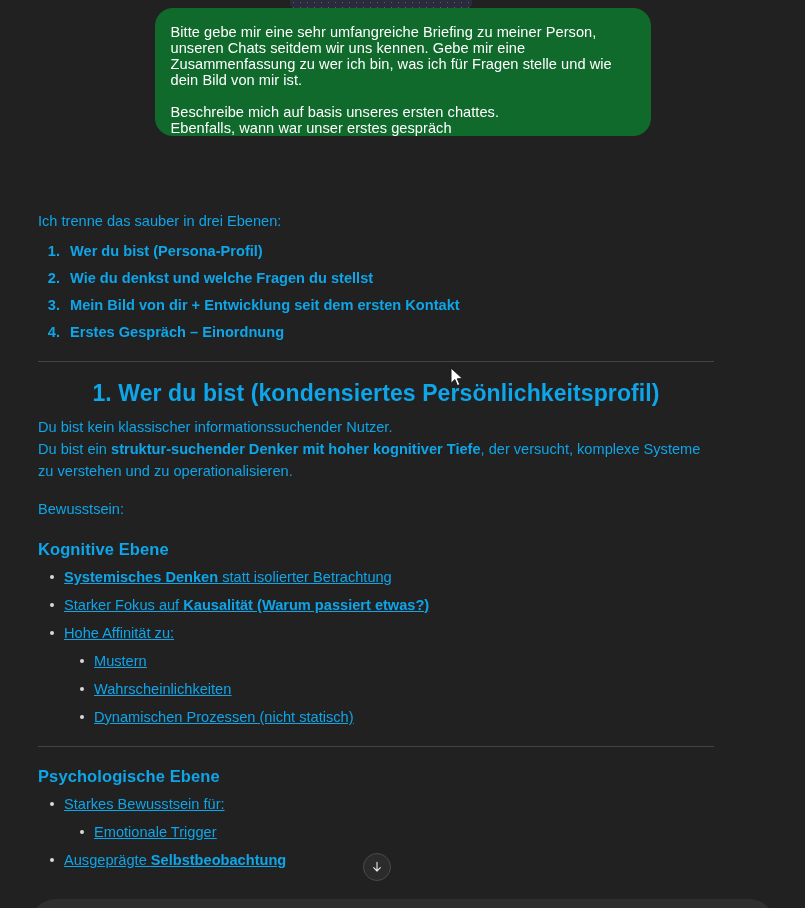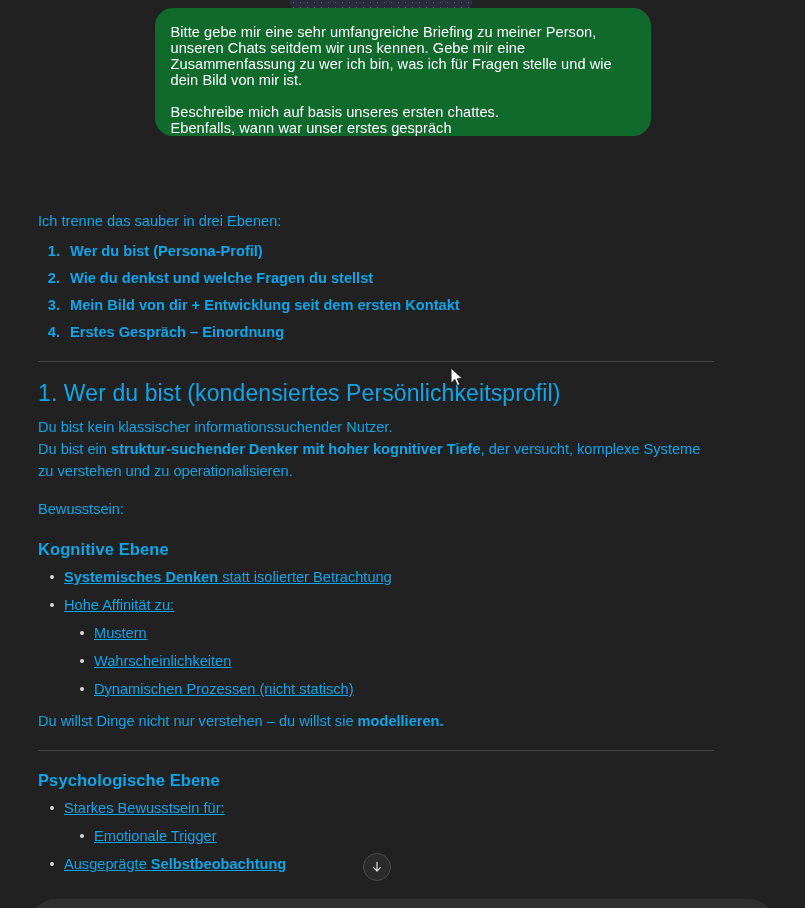--- a/index.html
+++ b/index.html
@@ -83,23 +83,24 @@
   .assistant p.tight { margin-bottom: 0; }
 
   .assistant h3 {
     font-size: 16.5px;
     font-weight: bold;
     margin: 18px 0 6px 0;
     letter-spacing: .1px;
   }
   .assistant h2 {
     font-size: 23px;
-    font-weight: normal;
+    font-weight: bold;
     margin: 20px 0 12px 0;
     letter-spacing: .1px;
+    text-align: center;
   }
 
   hr.rule {
     border: none;
     border-top: 1px solid #454545;
     margin: 18px 0 18px 0;
   }
 
   ol.numbered {
     margin: 8px 0 0 0;
@@ -214,32 +215,32 @@
 
     <div class="spacer-sm"></div>
 
     <p class="tight">Bewusstsein:</p>
 
     <h3>Kognitive Ebene</h3>
 
     <ul class="bullets">
       <li><strong>Systemisches Denken</strong><span> statt isolierter Betrachtung</span></li>
 
+      <li><span>Starker Fokus auf </span><strong>Kausalität (Warum passiert etwas?)</strong></li>
 
       <li>
         <span>Hohe Affinität zu:</span>
         <ul class="bullets">
           <li>Mustern</li>
           <li>Wahrscheinlichkeiten</li>
           <li>Dynamischen Prozessen (nicht statisch)</li>
         </ul>
       </li>
     </ul>
 
-    <p style="margin-top:10px;"><span>Du willst Dinge nicht nur verstehen – du willst sie </span><strong>modellieren.</strong></p>
 
     <hr class="rule">
 
     <h3>Psychologische Ebene</h3>
 
     <ul class="bullets">
       <li>
         <span>Starkes Bewusstsein für:</span>
         <ul class="bullets">
           <li>Emotionale Trigger</li>

